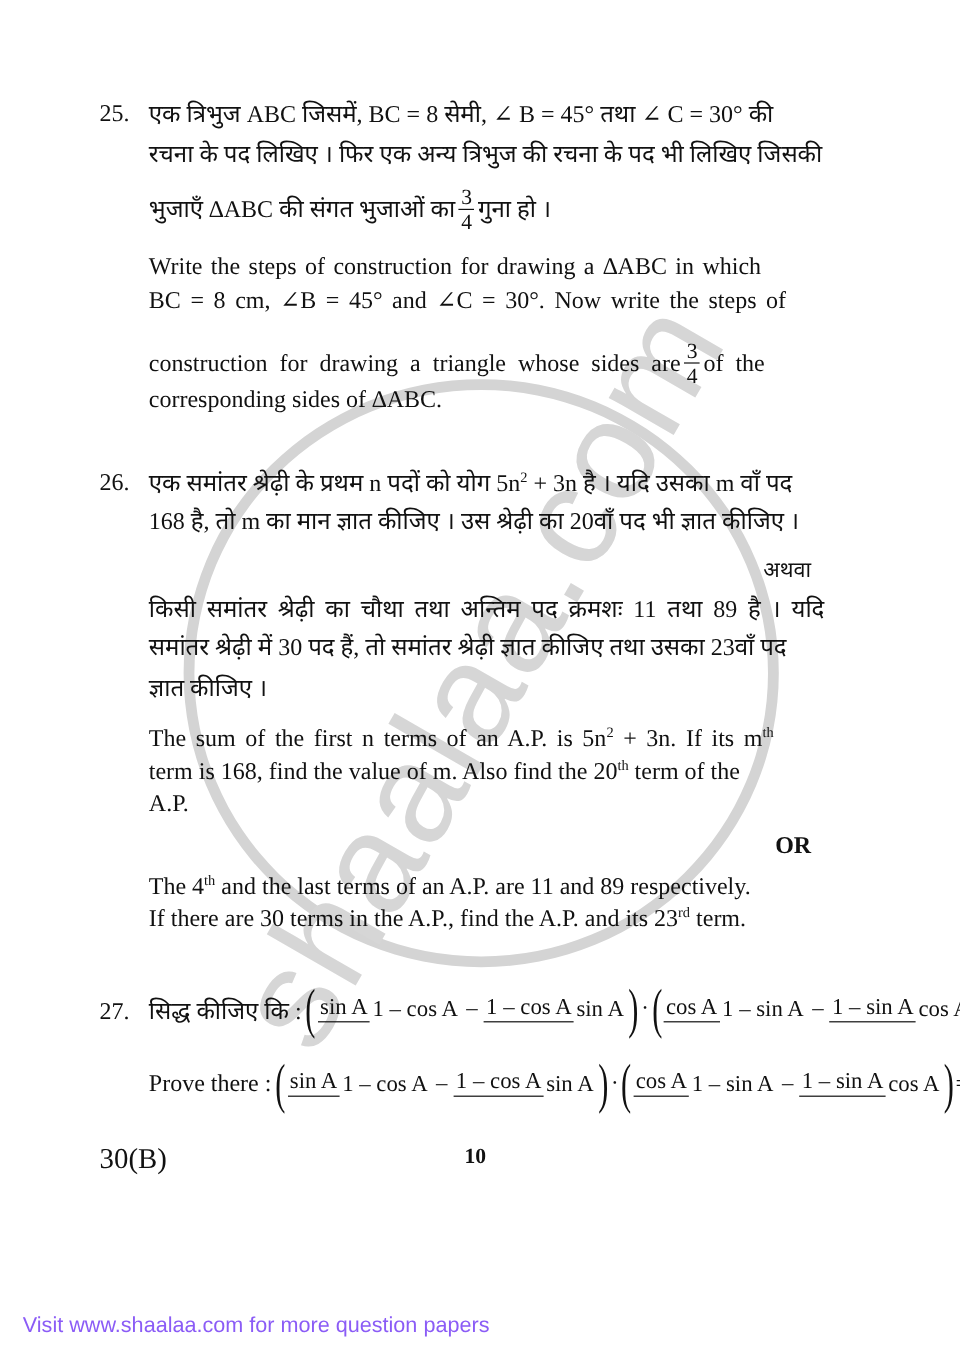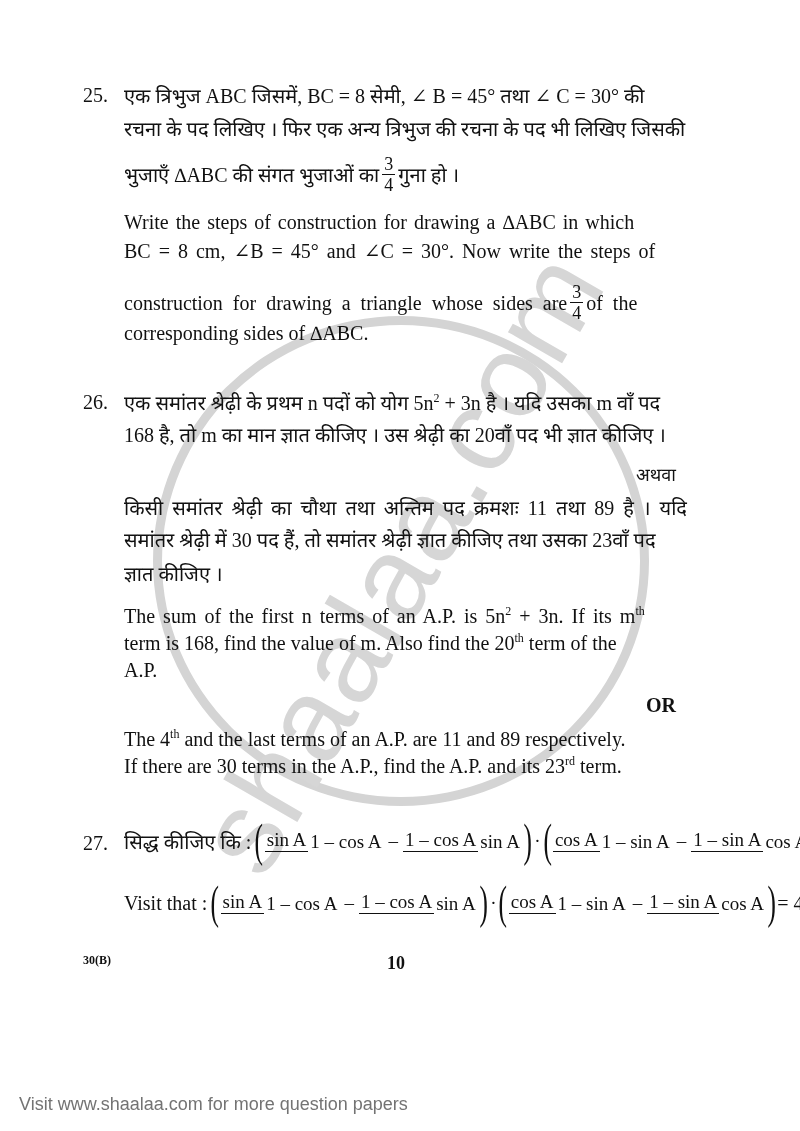--- a/index.html
+++ b/index.html
@@ -33,25 +33,25 @@
     .center { text-align: right; }
     .bold { font-weight: bold; }
 
     .mathrow { position: absolute; font-size: 20px; white-space: nowrap; display: flex; align-items: center; }
     .paren { font-size: 46px; line-height: 1; transform: scaleX(0.55); display: inline-block; font-weight: 300; margin: 0 -4px; }
     .mfrac { display: inline-flex; flex-direction: row; align-items: center; line-height: 1.05; margin: 0 2px; }
     .mfrac .num { font-size: 19px; border-bottom: 1px solid #111; padding: 0 2px 2px; }
     .mfrac .den { font-size: 19px; padding: 2px 2px 0; }
     .op { margin: 0 3px; font-size: 19px; }
 
-    .footer-code { position: absolute; left: 83px; top: 953px; font-size: 12px; font-weight: bold; }
+    .footer-code { position: absolute; left: 83px; top: 953px; font-size: 24px; font-weight: normal; }
     .footer-page { position: absolute; left: 387px; top: 953px; font-size: 18px; font-weight: bold; }
     .visit {
       position: absolute; left: 19px; top: 1094px; font-size: 18px;
-      font-family: "Liberation Sans", "DejaVu Sans", sans-serif; color: #737373;
+      font-family: "Liberation Sans", "DejaVu Sans", sans-serif; color: #8b5cf6;
     }
   </style>
 </head>
 <body>
 
 <div class="page">
 
   <div class="wm-circle"></div>
   <div class="wm-text">shaalaa.com</div>
 
@@ -138,21 +138,21 @@
       <span class="op">–</span>
       <span class="mfrac">
           <span class="num">1 – sin A</span>
           <span class="den">cos A</span>
         </span>
       <span class="paren">)</span>
       <span style="margin-left:2px;">= 4.</span>
     </div>
 
     <div class="mathrow" style="left:124px; top:880px;">
-      <span style="margin-right:4px;">Visit that :</span>
+      <span style="margin-right:4px;">Prove there :</span>
       <span class="paren">(</span>
       <span class="mfrac">
           <span class="num">sin A</span>
           <span class="den">1 – cos A</span>
         </span>
       <span class="op">–</span>
       <span class="mfrac">
           <span class="num">1 – cos A</span>
           <span class="den">sin A</span>
         </span>

